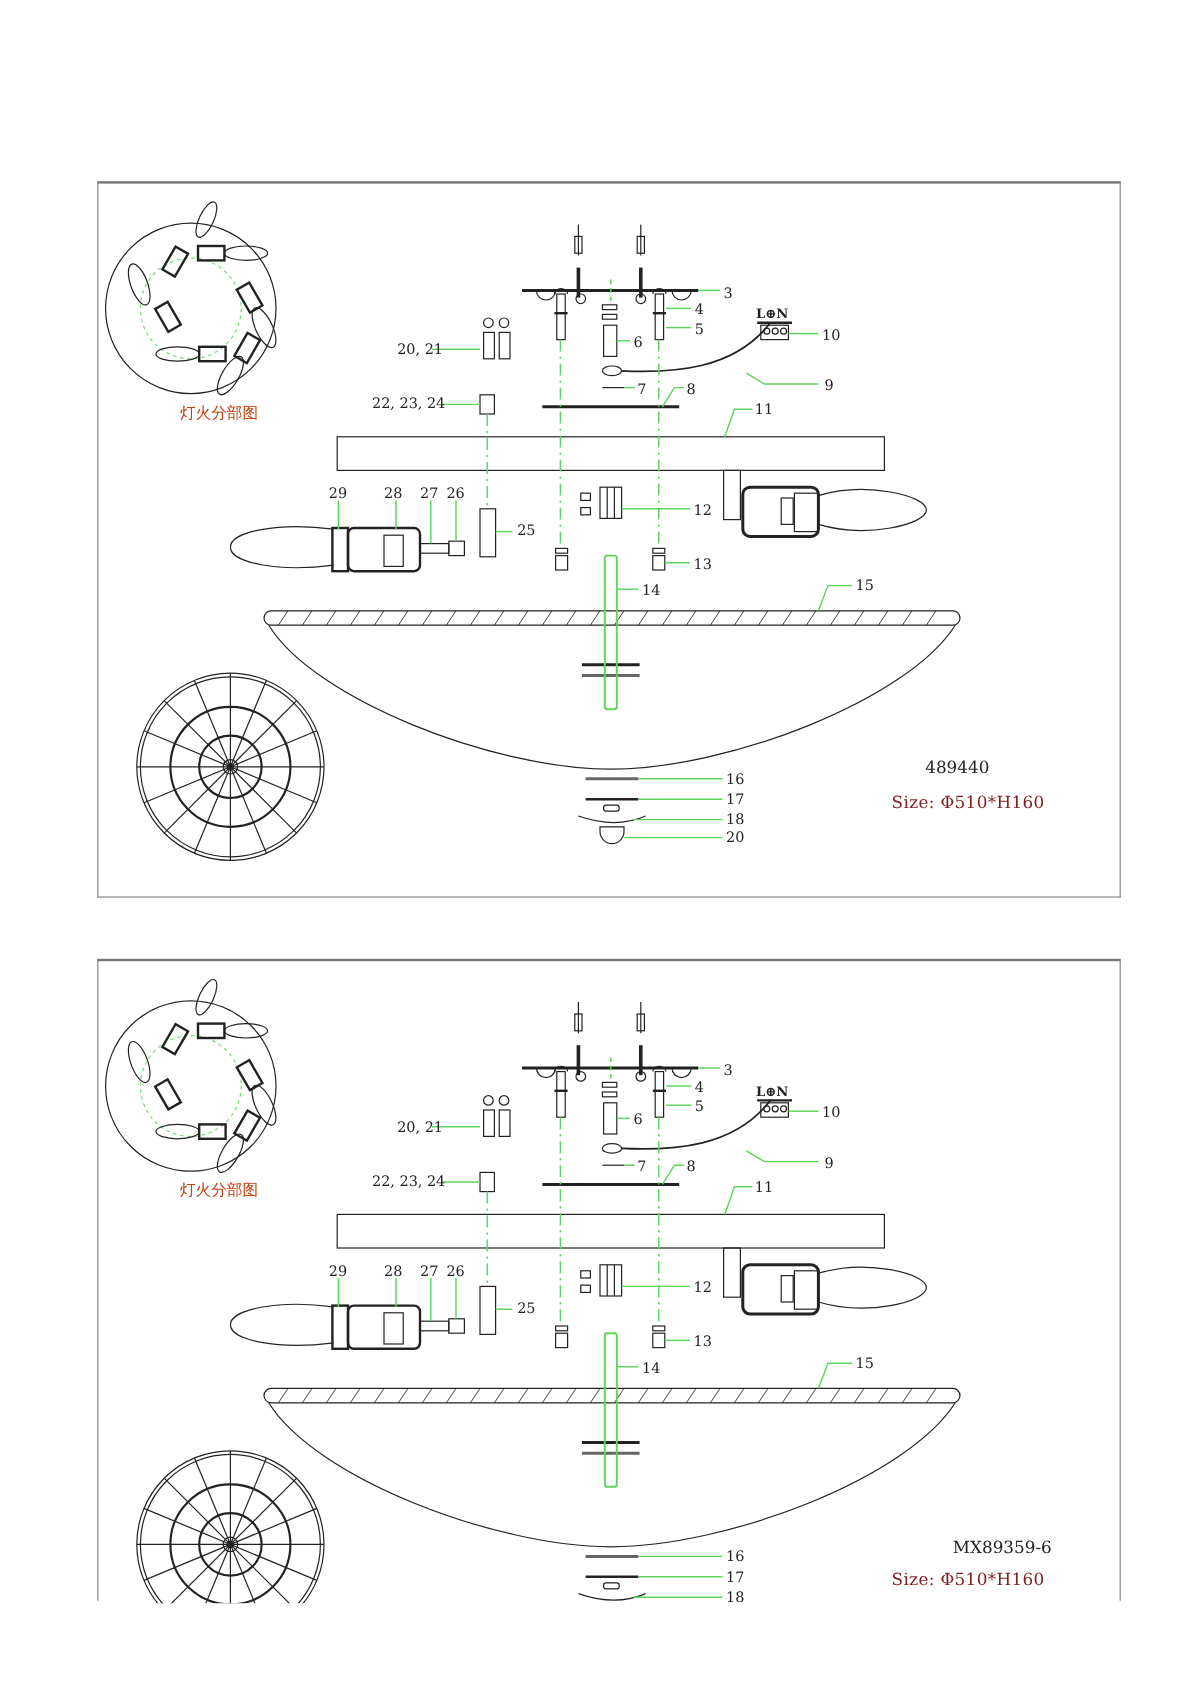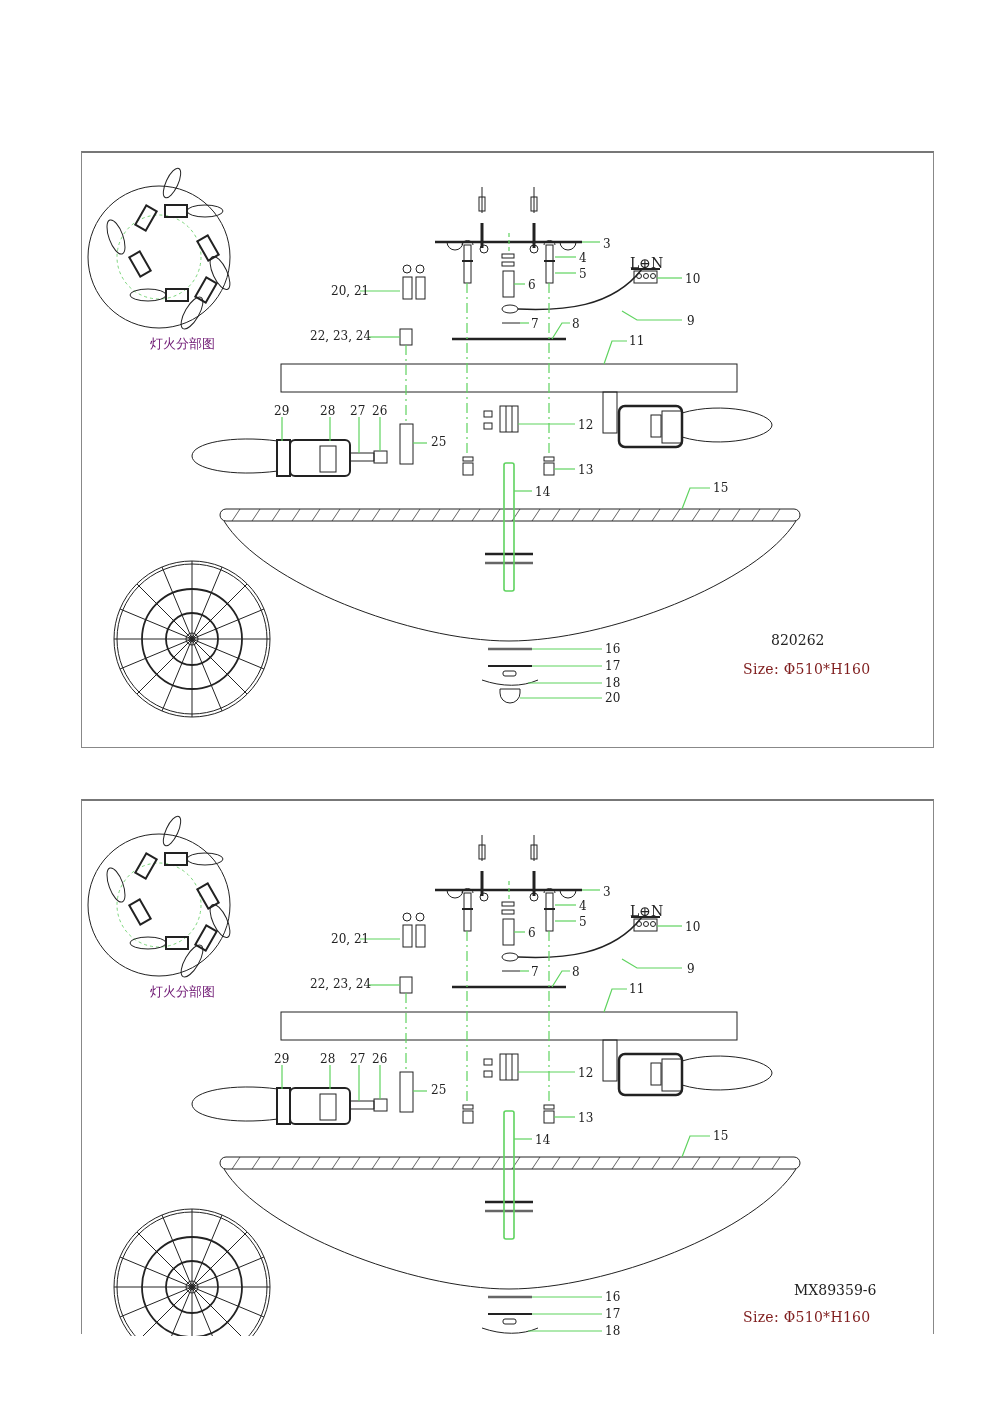--- a/index.html
+++ b/index.html
@@ -2,22 +2,22 @@
 <html><head>
 <meta charset="utf-8">
 <style>
   html,body{margin:0;padding:0;background:#fff;}
   body{width:1000px;height:1415px;position:relative;overflow:hidden;font-family:"DejaVu Serif","Liberation Serif",serif;}
   .panel{position:absolute;left:81px;width:853px;border:1px solid #888;border-top:2px solid #777;background:#fff;box-sizing:border-box;}
   .panel svg{position:absolute;left:0;top:0;}
   .lbl{position:absolute;font-size:12px;color:#222;line-height:12px;white-space:nowrap;font-family:"DejaVu Serif","Liberation Serif",serif;}
   .model{position:absolute;font-size:14px;color:#222;white-space:nowrap;}
   .size{position:absolute;font-size:14px;color:#7f1d1d;white-space:nowrap;letter-spacing:0.3px;}
-  .caption{position:absolute;font-size:13px;color:#701a75;white-space:nowrap;font-family:"DejaVu Sans","Liberation Sans",sans-serif;}
-  .lne{position:absolute;font-size:14px;color:#222;}
+  .caption{position:absolute;font-size:13px;color:#c2410c;white-space:nowrap;font-family:"DejaVu Sans","Liberation Sans",sans-serif;}
+  .lne{position:absolute;font-size:11px;color:#222;font-weight:bold;}
 </style>
 </head>
 <body>
 
 <div class="panel" style="top:151px;height:597px;">
   <svg width="853" height="597" viewBox="0 0 853 597">
     <g fill="none" stroke="#222" stroke-width="1">
 
       <circle cx="77" cy="104" r="71"></circle>
       <g stroke="#7cd67c" stroke-dasharray="3,3">
@@ -223,21 +223,21 @@
   <span class="lbl" style="left:523px;top:539px;">20</span>
   <span class="lbl" style="left:249px;top:132px;">20, 21</span>
   <span class="lbl" style="left:228px;top:177px;">22, 23, 24</span>
   <span class="lbl" style="left:349px;top:283px;">25</span>
   <span class="lbl" style="left:290px;top:252px;">26</span>
   <span class="lbl" style="left:268px;top:252px;">27</span>
   <span class="lbl" style="left:238px;top:252px;">28</span>
   <span class="lbl" style="left:192px;top:252px;">29</span>
   <span class="lne" style="left:548px;top:102px;">L⊕N</span>
   <span class="caption" style="left:68px;top:182px;">灯火分部图</span>
-  <span class="model" style="left:689px;top:479px;">820262</span>
+  <span class="model" style="left:689px;top:479px;">489440</span>
   <span class="size" style="left:661px;top:508px;">Size: Φ510*H160</span>
 </div>
 
 <div class="panel" style="top:799px;height:535px;border-bottom:none;">
   <svg width="853" height="535" viewBox="0 0 853 535">
     <g fill="none" stroke="#222" stroke-width="1">
       <circle cx="77" cy="104" r="71"></circle>
       <g stroke="#7cd67c" stroke-dasharray="3,3">
           <circle cx="77" cy="104" r="42"></circle>
         </g>

